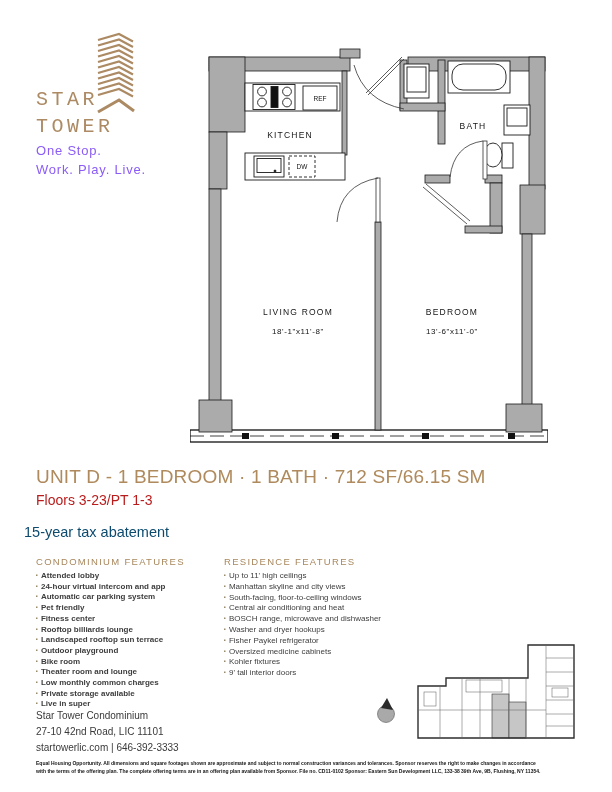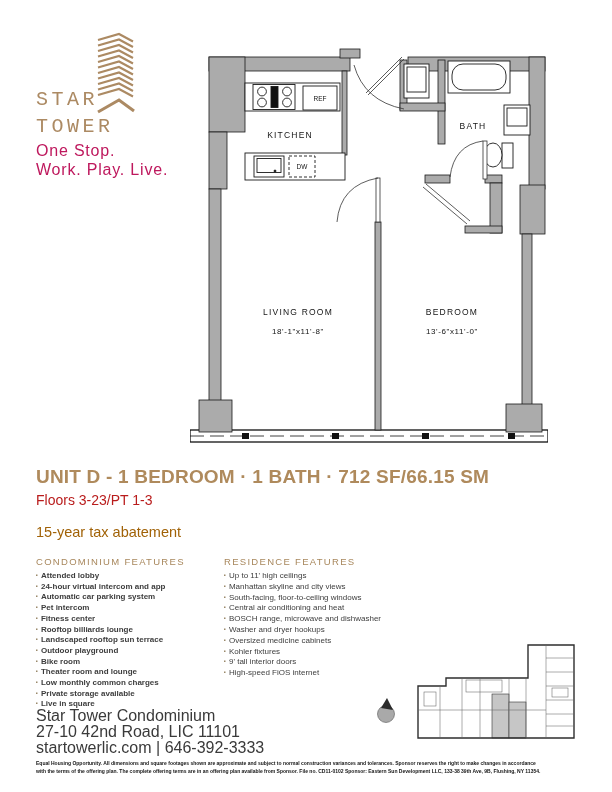--- a/index.html
+++ b/index.html
@@ -6,46 +6,46 @@
   .page{
     position:relative;width:612px;height:792px;background:#ffffff;
     font-family:"Liberation Sans",sans-serif;overflow:hidden;margin:0 auto;
     box-shadow:0 0 4px rgba(0,0,0,.25);
   }
   
   .logo-block{position:absolute;left:36px;top:30px;width:170px;height:155px;}
   .tower-icon{position:absolute;left:60px;top:2px;}
   .brand-name{position:absolute;left:0;top:56px;color:#AC8A63;font-size:20px;
     line-height:27px;letter-spacing:3.5px;font-weight:400;font-family:Liberation Mono, monospace;}
-  .tagline{position:absolute;left:0;top:112px;color:#be185d;font-size:16px;
+  .tagline{position:absolute;left:0;top:112px;color:#8b5cf6;font-size:13px;
     line-height:18.5px;letter-spacing:0.8px;}
   
   .floorplan{position:absolute;left:190px;top:45px;width:358px;height:400px;}
   .plan-label{font-family:"Liberation Sans",sans-serif;font-size:8.5px;
     letter-spacing:1.2px;fill:#141414;}
   .plan-dims{font-family:"Liberation Sans",sans-serif;font-size:8px;
     letter-spacing:0.6px;fill:#141414;}
   .plan-small{font-family:"Liberation Sans",sans-serif;font-size:6.5px;fill:#141414;}
   
   .unit-title{position:absolute;left:36px;top:466px;color:#AF8A5C;font-size:19px;
-    font-weight:bold;letter-spacing:0.2px;}
+    font-weight:normal;letter-spacing:0.2px;}
   .unit-floors{position:absolute;left:36px;top:492px;color:#b91c1c;font-size:14px;}
-  .tax-note{position:absolute;left:36px;top:524px;color:#a16207;font-size:14.5px;}
+  .tax-note{position:absolute;left:24px;top:524px;color:#0c4a6e;font-size:14.5px;}
   
   .features-col{position:absolute;top:556px;}
   .col-condo{left:36px;width:178px;}
   .col-res{left:224px;width:195px;}
   .feat-heading{color:#A8875C;font-size:9.5px;letter-spacing:1.3px;margin:0 0 4px 0;}
   .feat-list{list-style:none;margin:0;padding:0;color:#3D3D3D;font-size:8px;}
   .col-condo .feat-list li{line-height:9.7px;font-weight:bold;}
   .col-res .feat-list li{line-height:10.8px;}
   .feat-list li::before{content:"▪";color:#93815F;font-size:5.5px;margin-right:3px;
     position:relative;top:-1px;}
   
-  .contact{position:absolute;left:36px;top:708px;color:#3A3A3A;font-size:16px;
+  .contact{position:absolute;left:36px;top:708px;color:#3A3A3A;font-size:10px;
     line-height:16px;}
   .contact .linkline{color:#3A3A3A;text-decoration:none;}
   .legal{position:absolute;left:36px;top:760px;width:548px;color:#151515;
     font-size:5px;line-height:7.6px;font-weight:bold;letter-spacing:0;}
   .keyplan{position:absolute;left:410px;top:642px;}
   .north{position:absolute;left:374px;top:698px;}
 </style>
 </head>
 <body>
 
@@ -177,46 +177,46 @@
   <div class="unit-title">UNIT D - 1 BEDROOM · 1 BATH · 712 SF/66.15 SM</div>
   <div class="unit-floors">Floors 3-23/PT 1-3</div>
   <div class="tax-note">15-year tax abatement</div>
 
   <div class="features-col col-condo">
     <div class="feat-heading">CONDOMINIUM FEATURES</div>
     <ul class="feat-list">
       <li>Attended lobby</li>
       <li>24-hour virtual intercom and app</li>
       <li>Automatic car parking system</li>
-      <li>Pet intercom</li>
+      <li>Pet friendly</li>
       <li>Fitness center</li>
       <li>Rooftop billiards lounge</li>
       <li>Landscaped rooftop sun terrace</li>
       <li>Outdoor playground</li>
       <li>Bike room</li>
       <li>Theater room and lounge</li>
       <li>Low monthly common charges</li>
       <li>Private storage available</li>
-      <li>Live in square</li>
+      <li>Live in super</li>
     </ul>
   </div>
 
   <div class="features-col col-res">
     <div class="feat-heading">RESIDENCE FEATURES</div>
     <ul class="feat-list">
       <li>Up to 11' high ceilings</li>
       <li>Manhattan skyline and city views</li>
       <li>South-facing, floor-to-ceiling windows</li>
       <li>Central air conditioning and heat</li>
       <li>BOSCH range, microwave and dishwasher</li>
       <li>Washer and dryer hookups</li>
+      <li>Fisher Paykel refrigerator</li>
       <li>Oversized medicine cabinets</li>
       <li>Kohler fixtures</li>
       <li>9' tall interior doors</li>
-      <li>High-speed FiOS internet</li>
     </ul>
   </div>
 
   <div class="contact">
     <div>Star Tower Condominium</div>
     <div>27-10 42nd Road, LIC 11101</div>
     <div class="linkline">startowerlic.com  |  646-392-3333</div>
   </div>
 
   <div class="legal">

